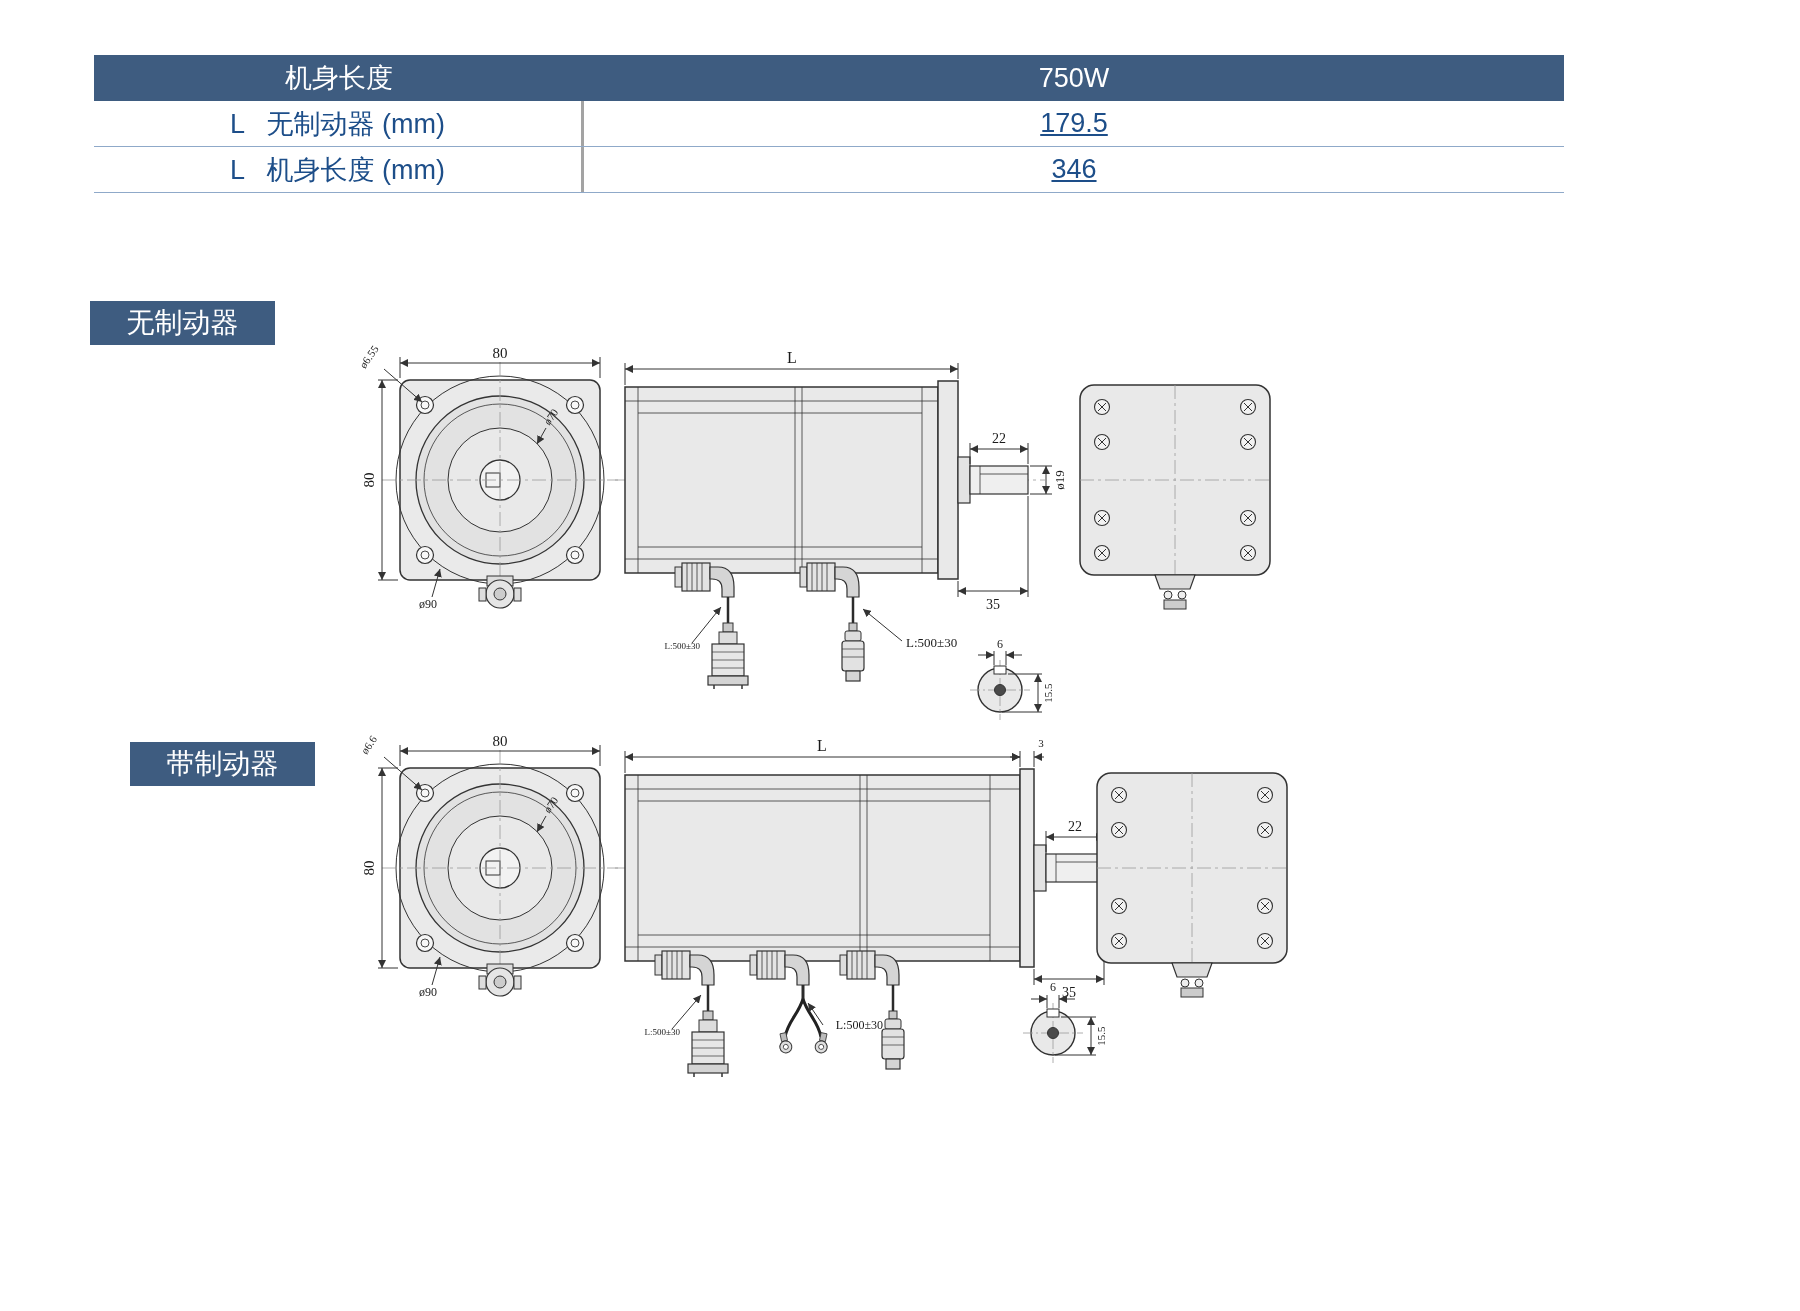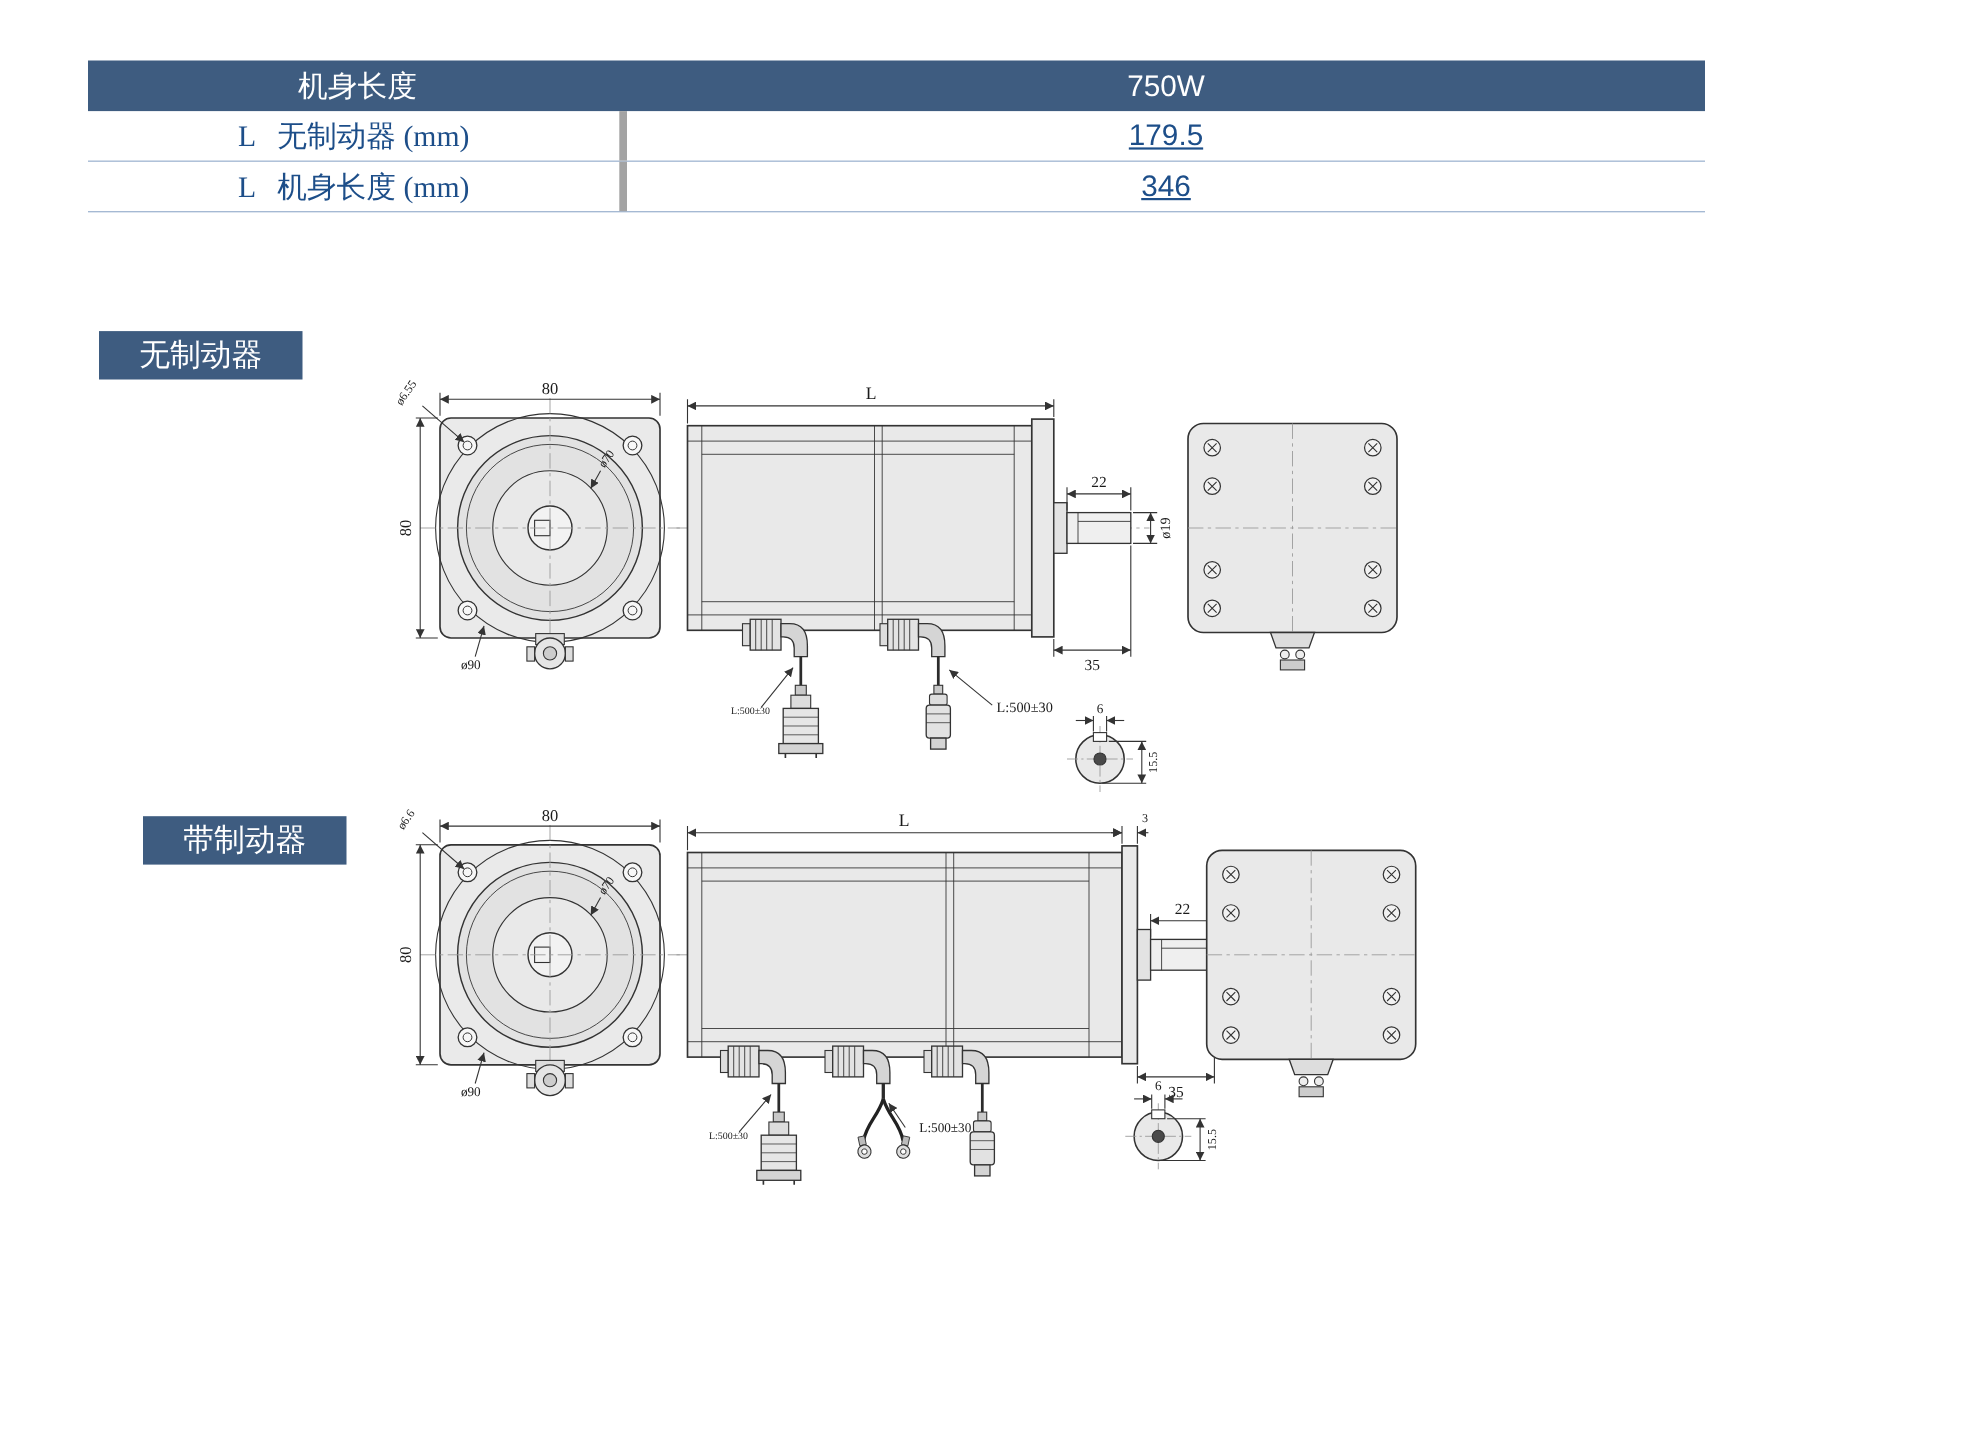--- a/index.html
+++ b/index.html
@@ -1,26 +1,26 @@
 <!DOCTYPE html>
 <html><head>
 <meta charset="utf-8">
 <style>
   * { margin:0; padding:0; box-sizing:border-box; }
   html,body { background:#fff; }
   body { width:1800px; height:1311px; font-family:"Liberation Sans","DejaVu Sans",sans-serif; }
   .page { position:relative; width:1800px; height:1311px; background:#fff; overflow:hidden; }
 
   
-  .spec-table { position:absolute; left:80px; top:55px; width:1470px; }
+  .spec-table { position:absolute; left:94px; top:55px; width:1470px; }
   .spec-header { display:flex; height:46px; background:#3e5c80; color:#ffffff; font-size:27px; align-items:center; }
   .spec-header .c1 { width:490px; text-align:center; }
   .spec-header .c2 { flex:1; text-align:center; }
   .spec-row { display:flex; height:46px; align-items:stretch; color:#1d4e89; font-size:27px; border-bottom:1px solid #8fa9c9; }
-  .spec-row .c1 { width:490px; display:flex; align-items:center; justify-content:center; border-right:7px solid #a3a3a3; white-space:pre;font-family:Liberation Serif, serif; }
+  .spec-row .c1 { width:490px; display:flex; align-items:center; justify-content:center; border-right:3px solid #a3a3a3; white-space:pre; }
   .spec-row .c2 { flex:1; display:flex; align-items:center; justify-content:center;text-decoration:underline; }
 
   
   .section-label { position:absolute; left:90px; width:185px; height:44px; background:#3e5c80; color:#ffffff;
                    font-size:28px; display:flex; align-items:center; justify-content:center; }
   #label1 { top:301px; }
   #label2 { top:742px;margin-left:40px; }
 
   
   .drawing { position:absolute; overflow:visible; }

